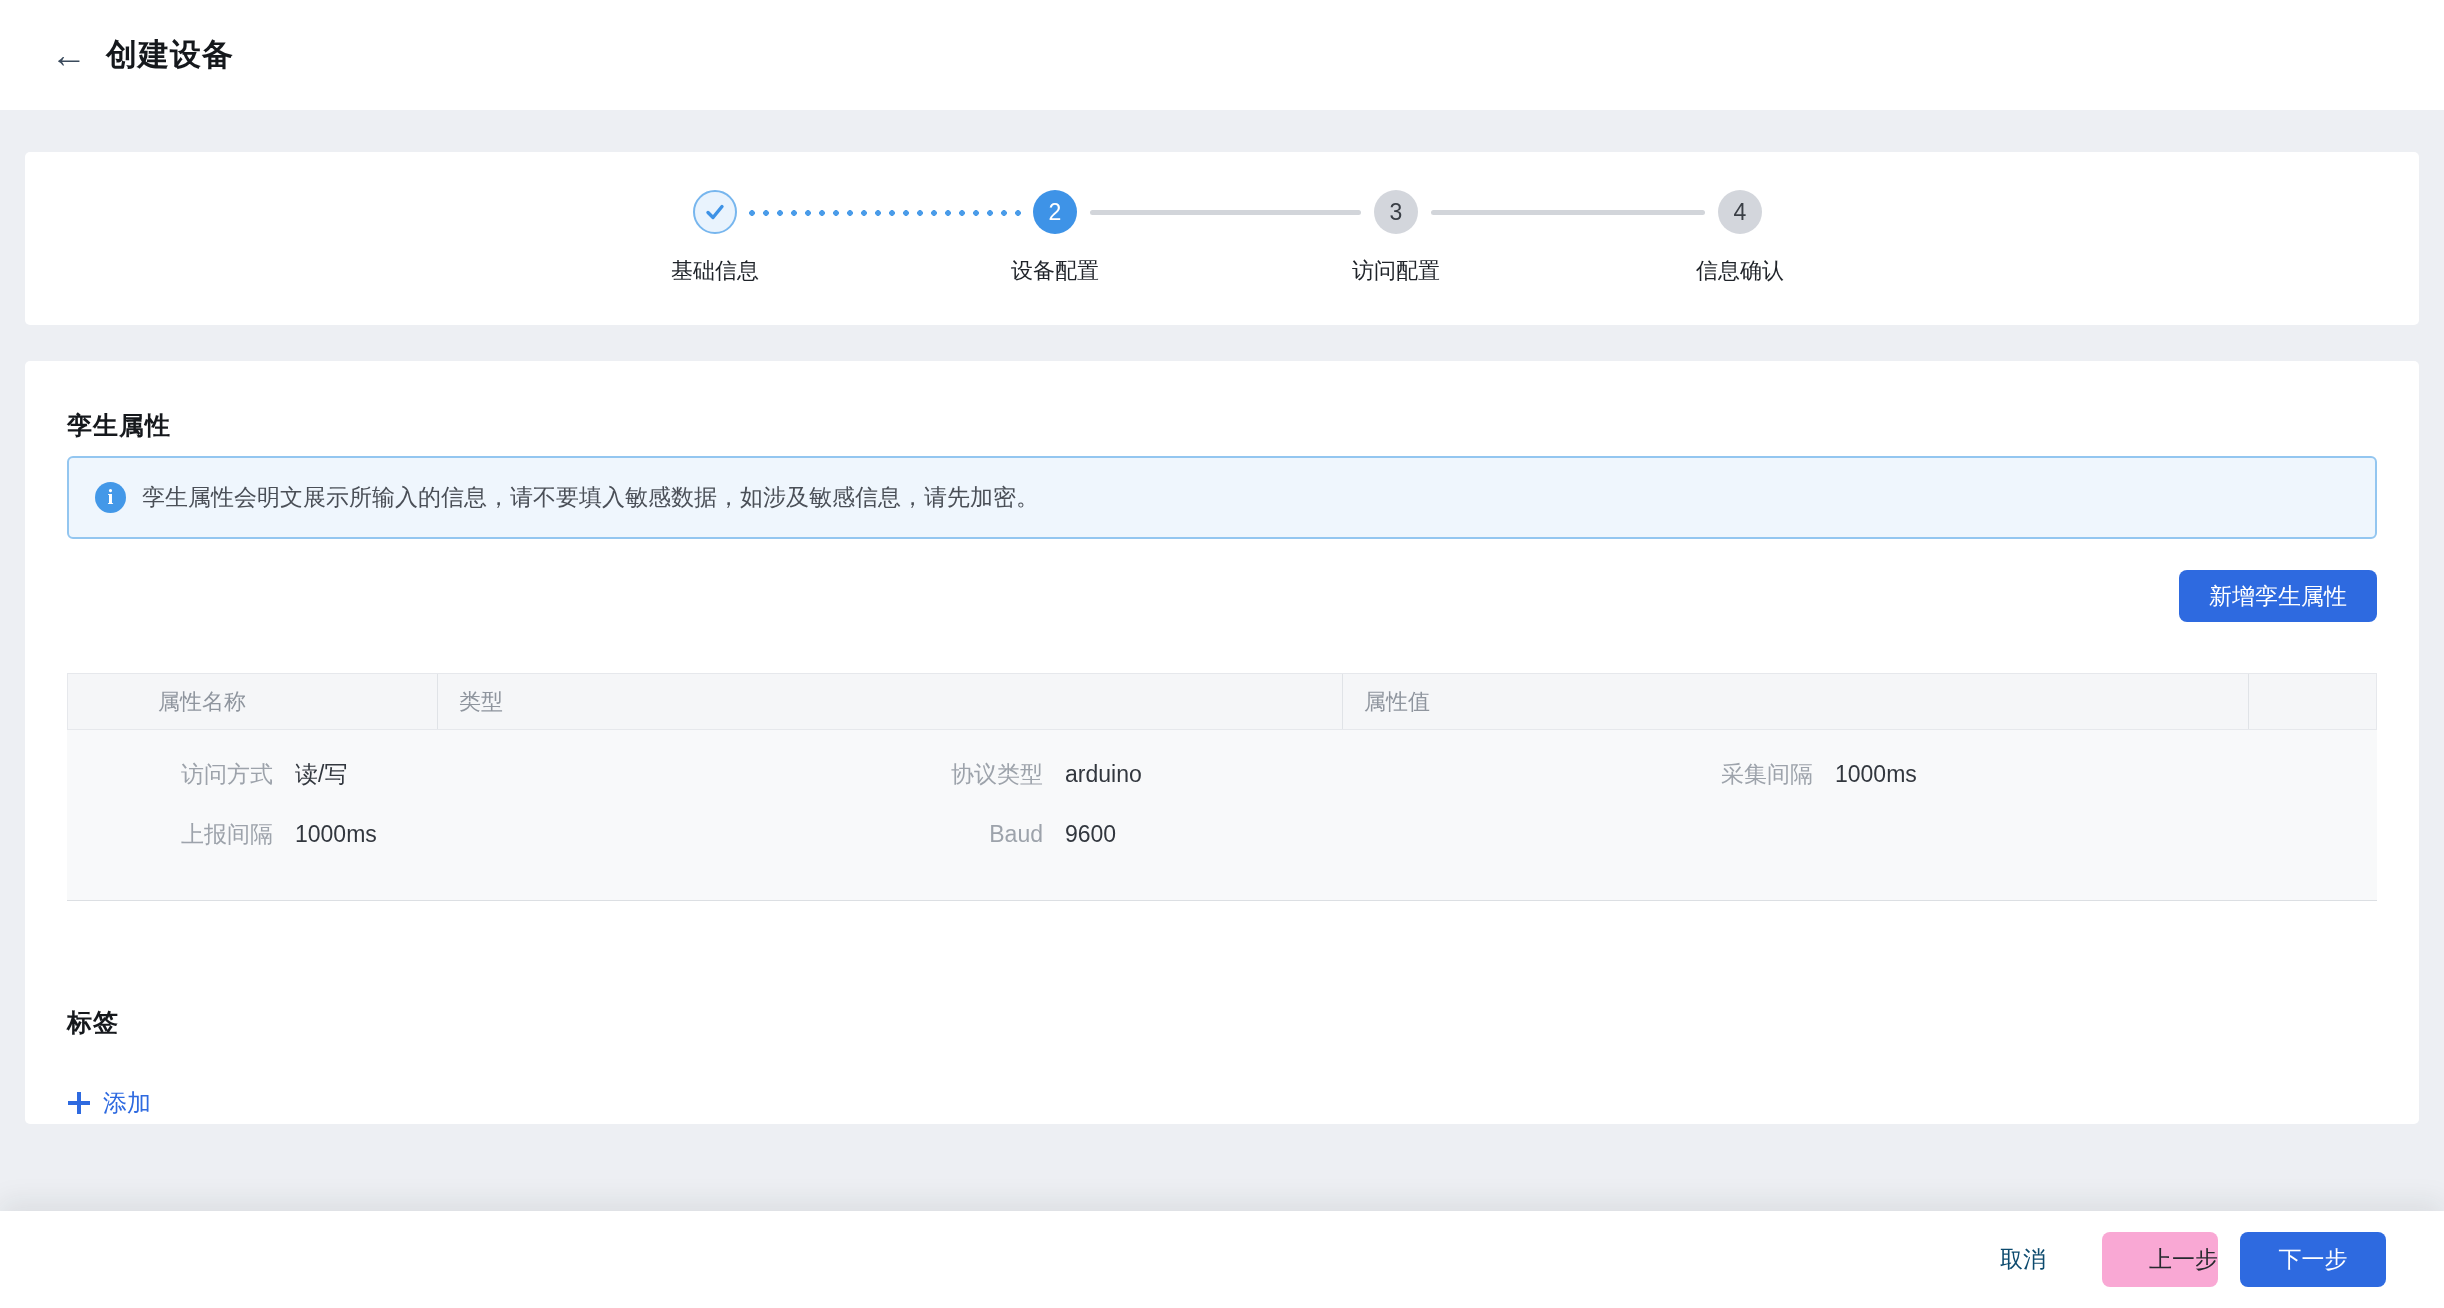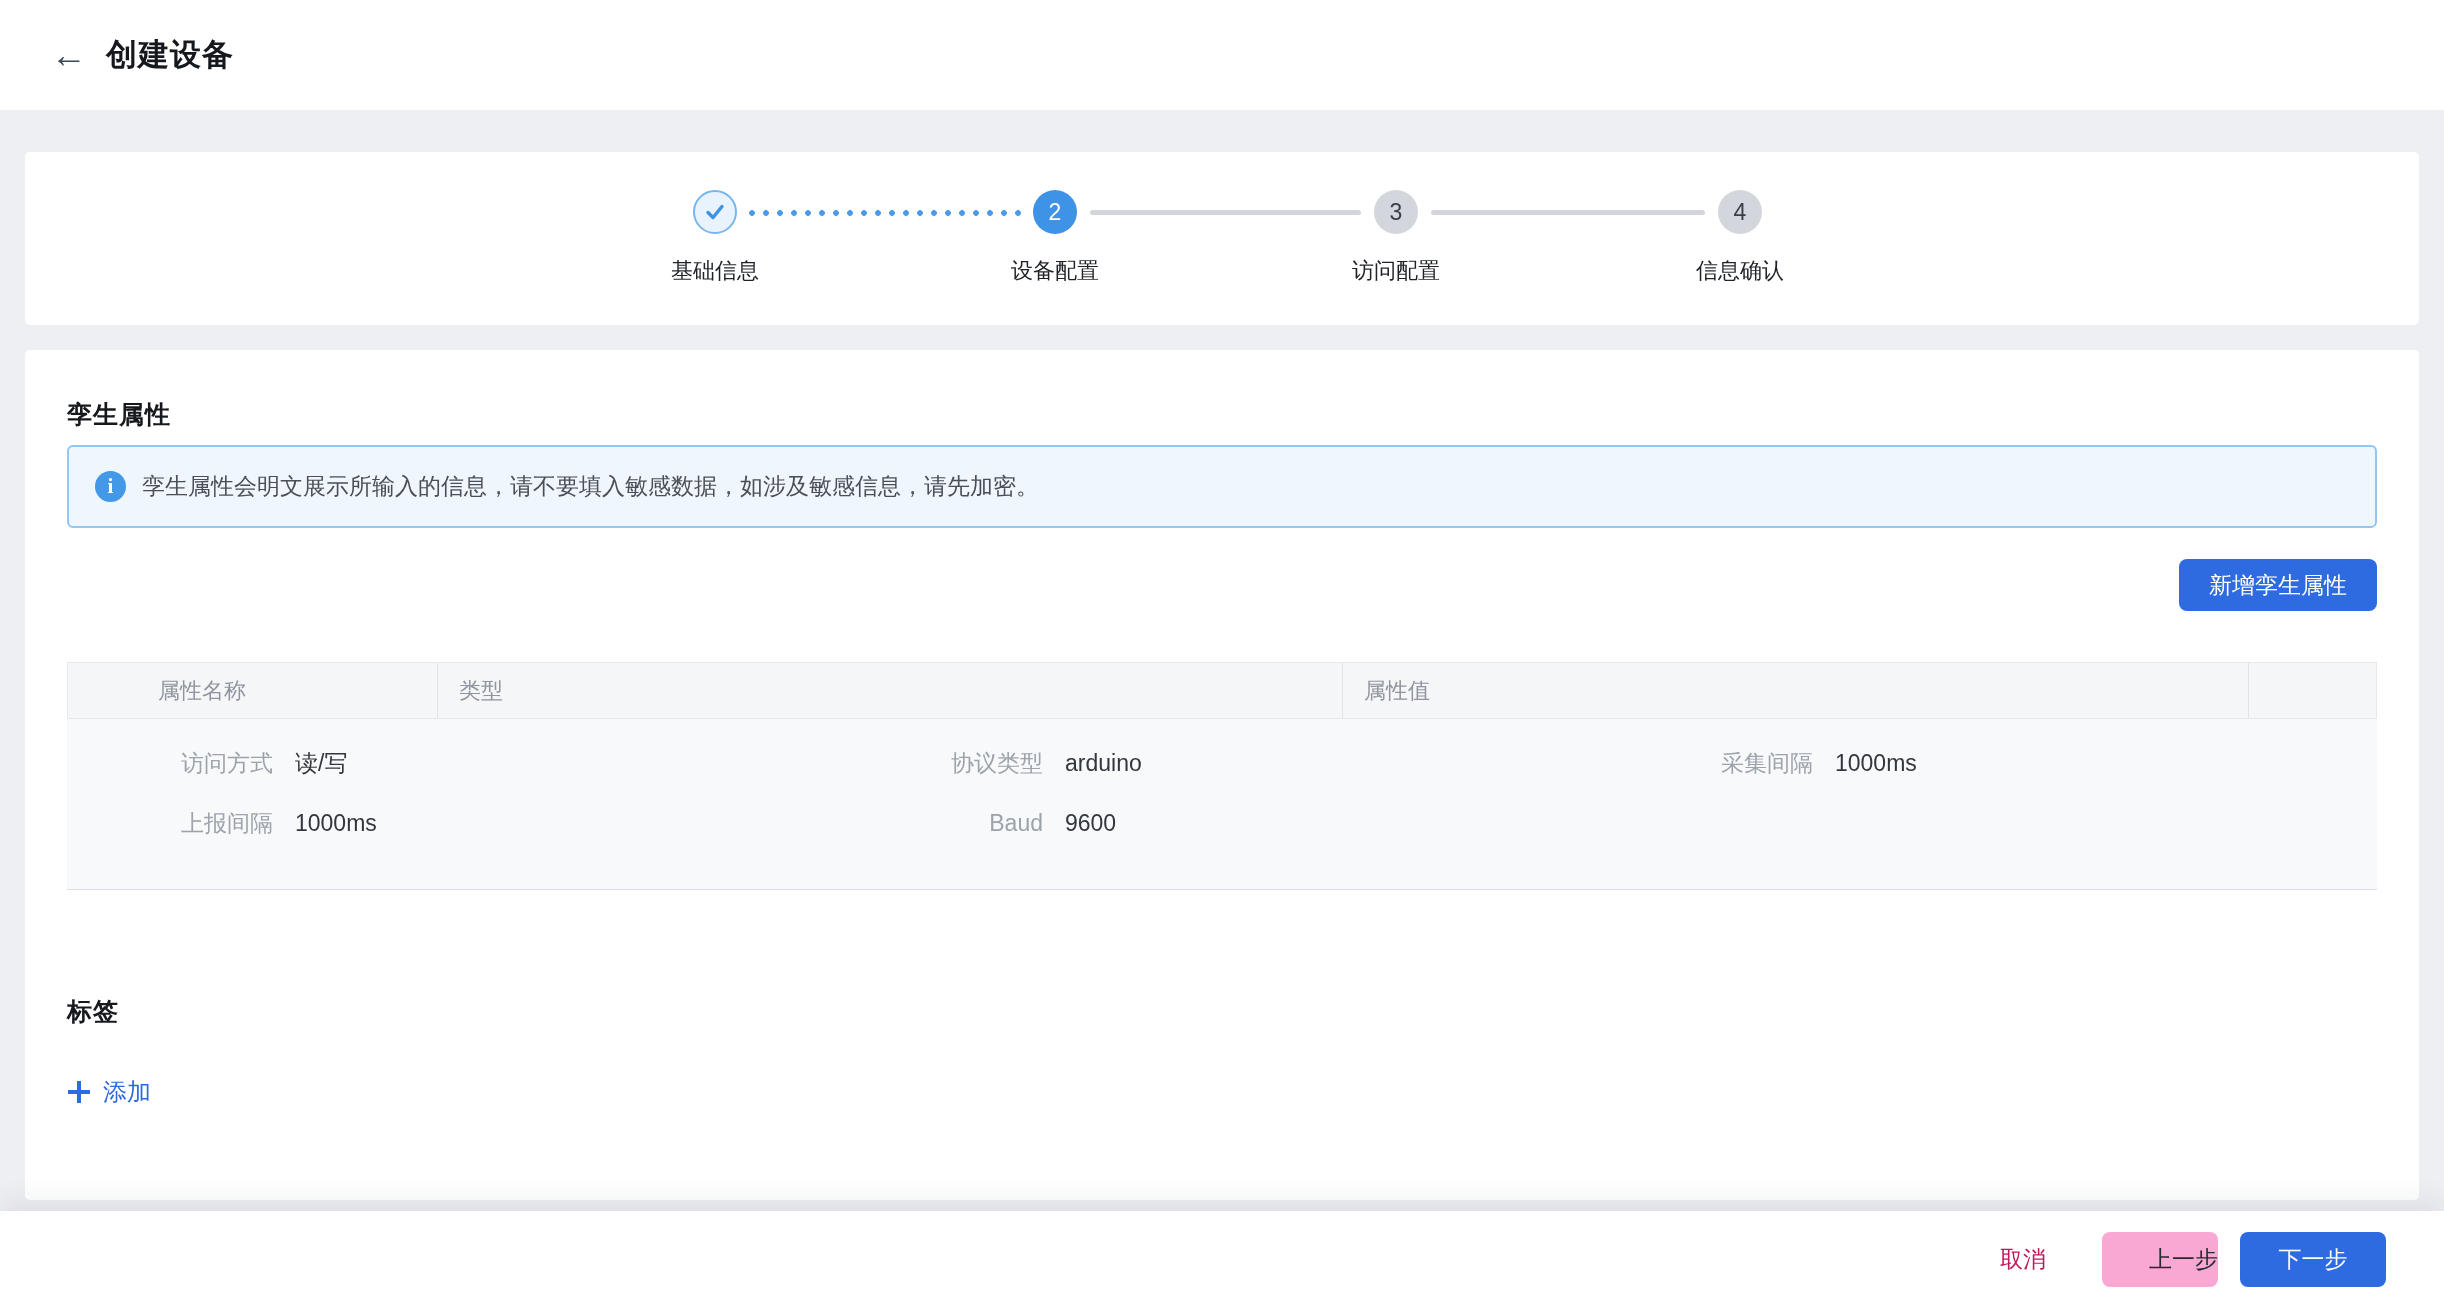--- a/index.html
+++ b/index.html
@@ -36,21 +36,21 @@
   .step-circle{position:absolute;left:50%;top:38px;width:44px;height:44px;margin-left:-22px;border-radius:50%;display:flex;align-items:center;justify-content:center;font-size:23px;}
   .step-circle.done{background:var(--step-done-bg);border:2px solid var(--step-done-border);}
   .step-circle.done svg{width:24px;height:24px;}
   .step-circle.active{background:var(--step-active);color:#fff;}
   .step-circle.pending{background:var(--step-pending);color:#3a3f46;}
   .step-label{position:absolute;left:0;right:0;top:104px;font-size:22px;color:#1f2329;}
   .connector{position:absolute;top:58px;height:5px;border-radius:3px;}
   .connector.solid{background:#d2d5da;}
   .connector.dotted{background-image:radial-gradient(circle,#4a9ce9 2.6px,transparent 3.1px);background-size:14px 6px;background-repeat:repeat-x;background-position:left center;height:6px;border-radius:0;}
   
-  .main-card{position:absolute;top:350px;left:25px;width:2394px;height:850px;background:#fff;border-radius:5px;}
+  .main-card{position:absolute;top:361px;left:25px;width:2394px;height:763px;background:#fff;border-radius:5px;}
   .section-title{position:absolute;left:42px;font-size:25px;font-weight:700;color:var(--text-head);letter-spacing:1px;}
   .title-twin{top:48px;}
   .title-tags{top:645px;}
   .alert{position:absolute;top:95px;left:42px;right:42px;height:83px;background:var(--alert-bg);border:2px solid var(--alert-border);border-radius:6px;display:flex;align-items:center;padding-left:26px;}
   .info-icon{flex:0 0 31px;width:31px;height:31px;border-radius:50%;background:#4398e8;color:#fff;display:flex;align-items:center;justify-content:center;font-size:21px;font-weight:700;font-family:"Liberation Serif","DejaVu Serif",serif;}
   .alert-text{margin-left:16px;font-size:23px;color:#4a4f57;}
   .add-attr-btn{position:absolute;top:209px;right:42px;height:52px;padding:0 30px;background:var(--primary);color:#fff;border:none;border-radius:8px;font-size:23px;cursor:pointer;font-family:inherit;}
   
   .twin-table{position:absolute;top:281px;left:42px;width:2310px;}
   .thead{display:grid;grid-template-columns:370px 905px 906px 129px;height:57px;background:var(--thead-bg);border:1px solid var(--thead-border);margin-top:31px;}
@@ -74,21 +74,21 @@
   .dv{color:#32373e;}
   
   .add-link{position:absolute;top:726px;left:42px;display:flex;align-items:center;background:none;border:none;cursor:pointer;color:var(--primary);font-size:24px;font-family:inherit;}
   .plus-icon{position:relative;width:24px;height:24px;margin-right:12px;}
   .plus-icon::before,.plus-icon::after{content:"";position:absolute;background:var(--primary);}
   .plus-icon::before{left:50%;top:1px;bottom:1px;width:4px;margin-left:-2px;}
   .plus-icon::after{top:50%;left:1px;right:1px;height:4px;margin-top:-2px;}
   
   .footer{position:absolute;left:0;top:1211px;width:2444px;height:97px;background:#fff;box-shadow:0 -10px 26px rgba(30,35,41,.08);display:flex;align-items:center;justify-content:flex-end;padding-right:58px;z-index:5;}
   .btn{height:55px;border:none;border-radius:8px;font-size:23px;cursor:pointer;font-family:inherit;}
-  .btn-cancel{background:transparent;color:#be185d;padding:0 10px;margin-right:46px;}
+  .btn-cancel{background:transparent;color:#0c4a6e;padding:0 10px;margin-right:46px;}
   .btn-prev{width:116px;background:#f9a8d4;color:#26292e;margin-right:22px;text-align:right;}
   .btn-next{width:146px;background:var(--primary);color:#fff;}
 </style>
 </head>
 <body>
 
 <div class="top-header">
   <button class="back-btn">←</button>
   <div class="page-title">创建设备</div>
 </div>

